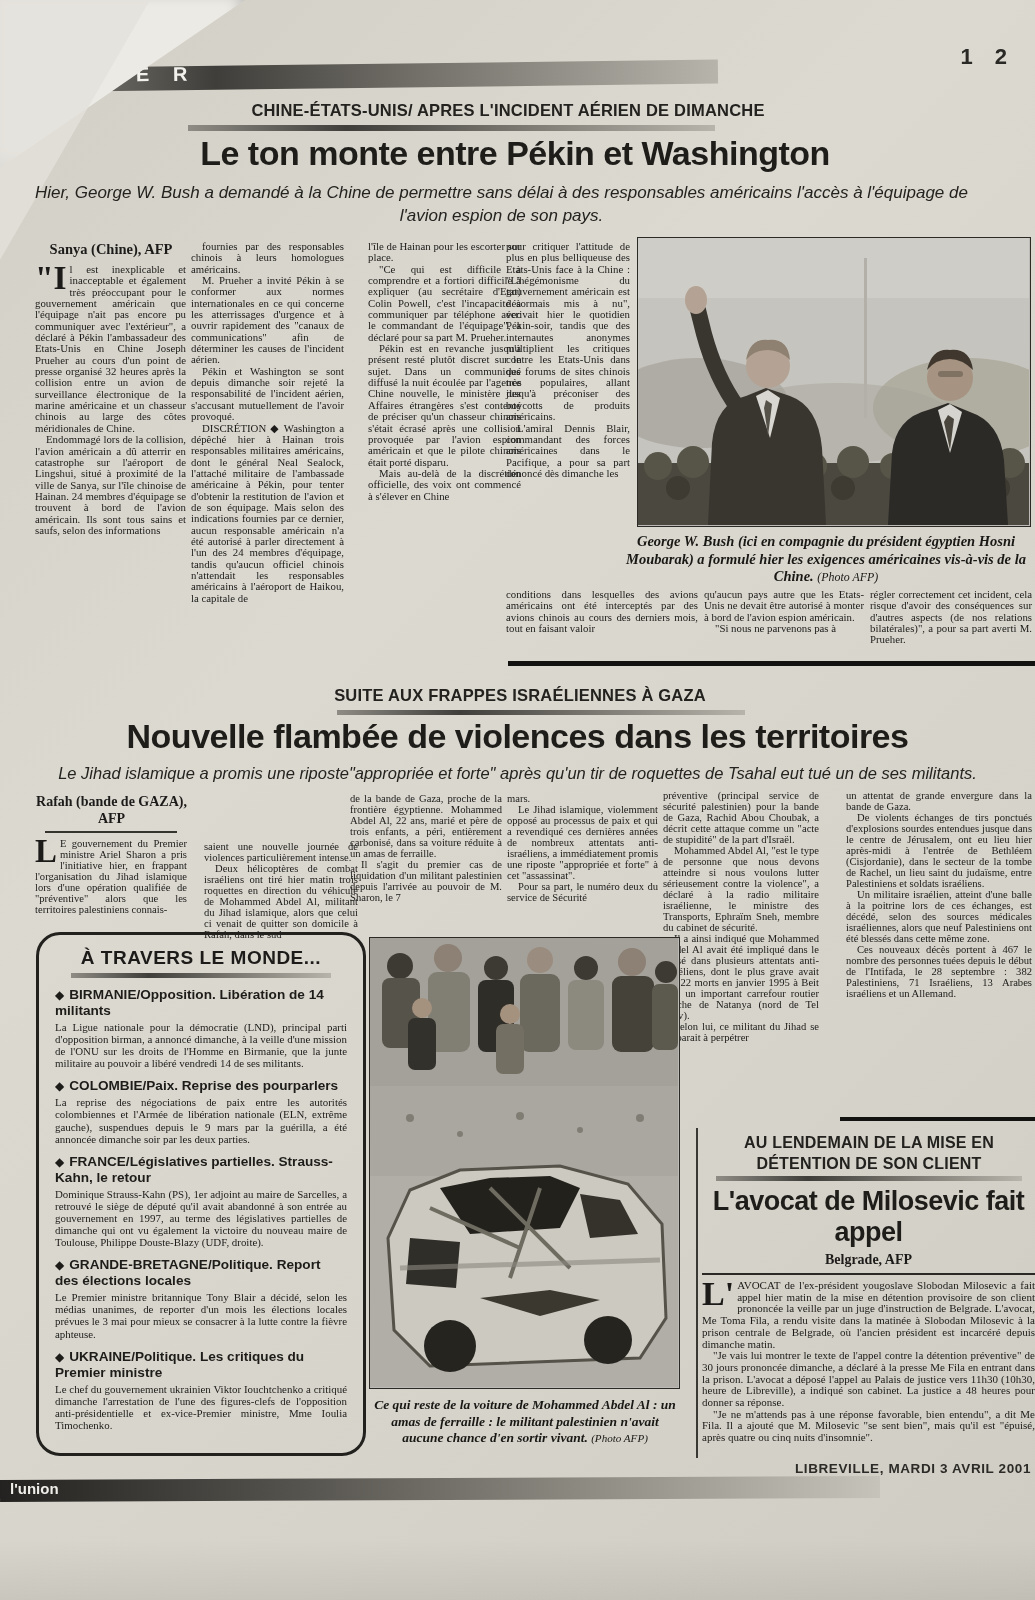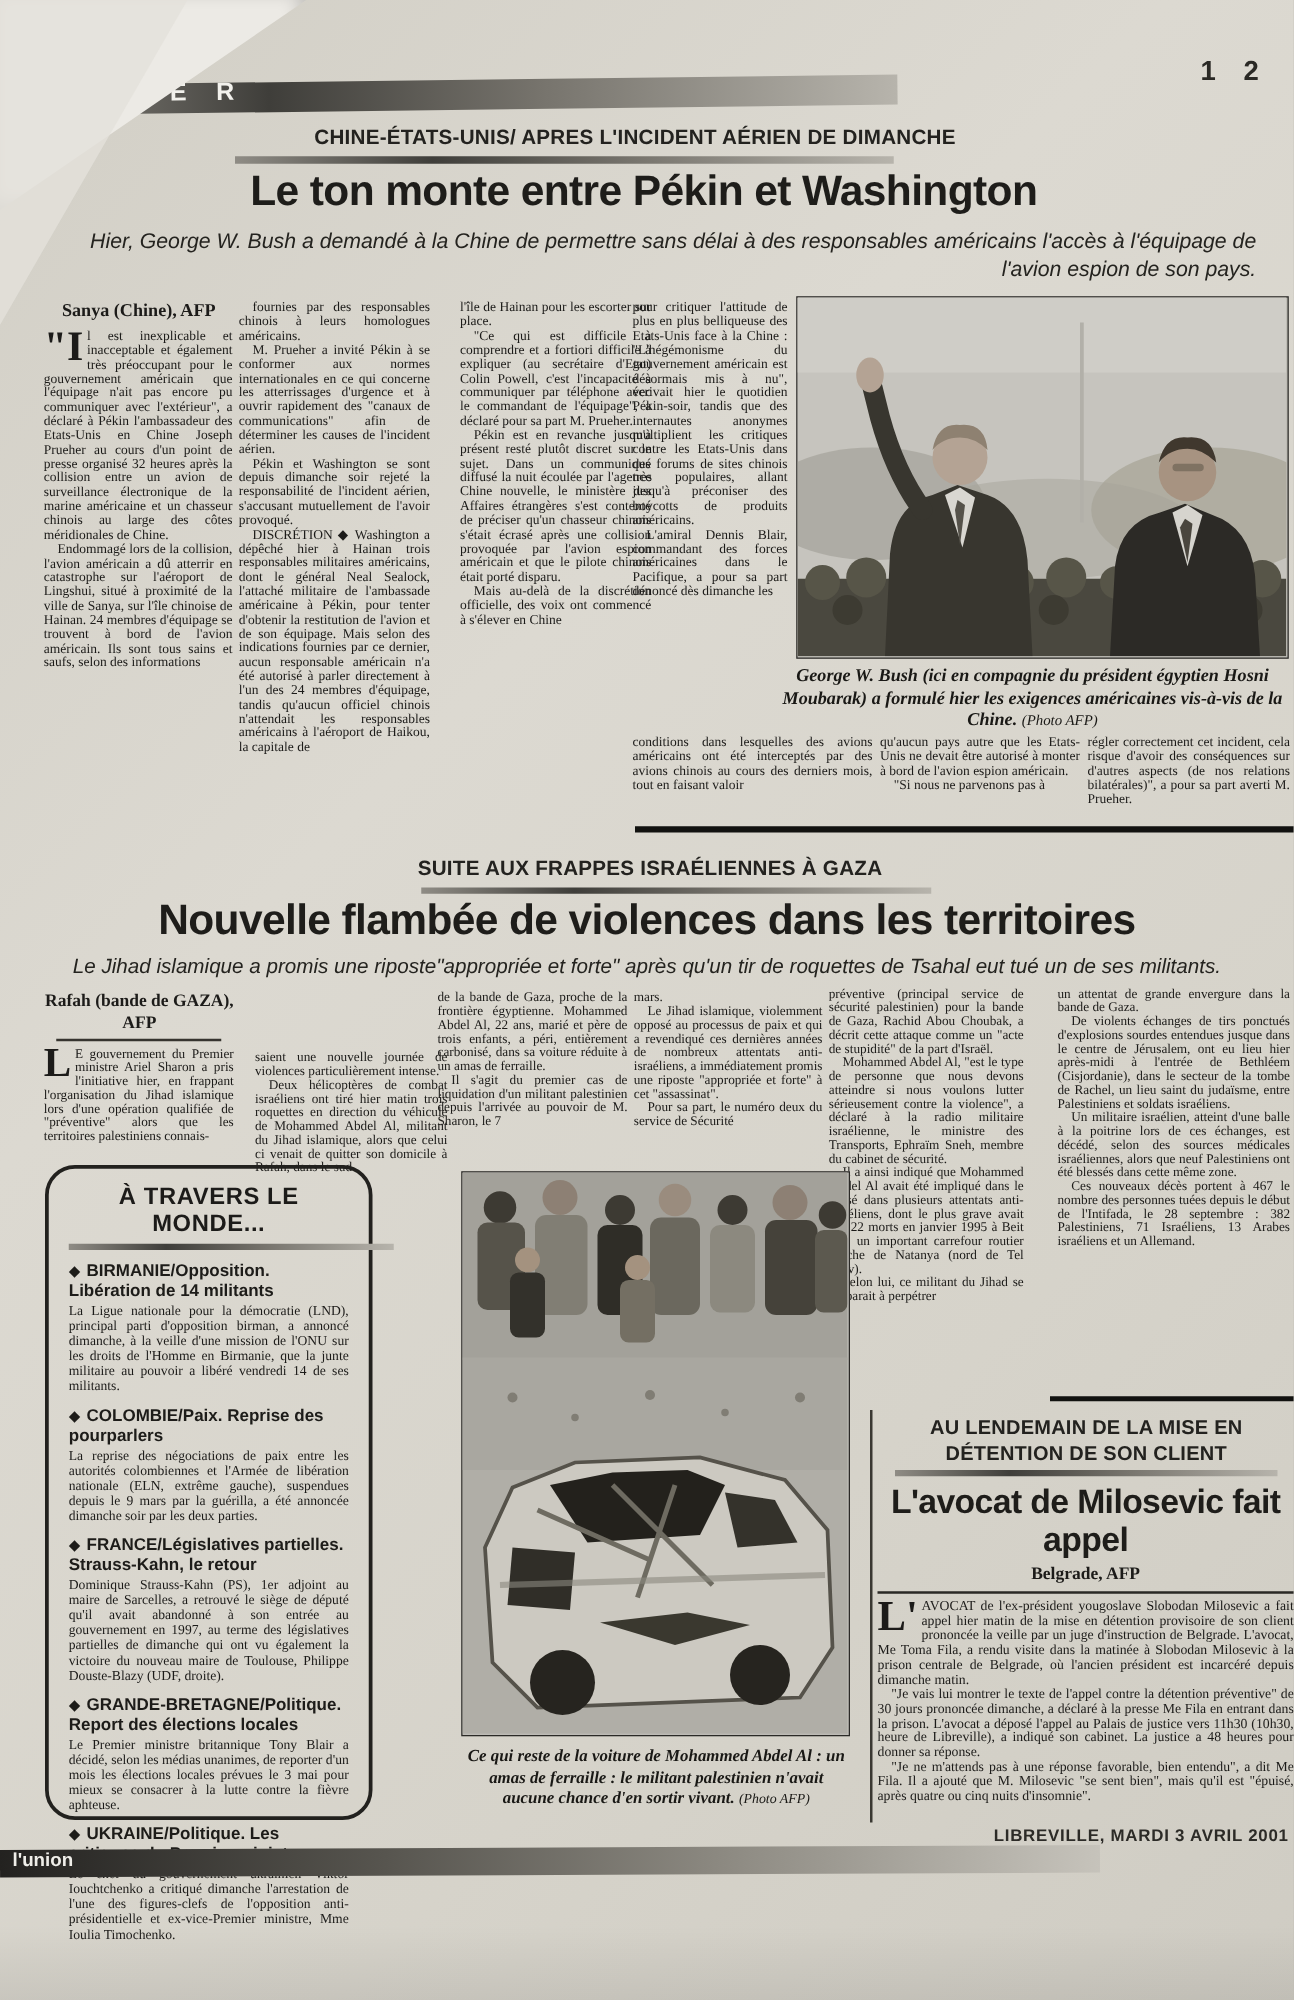--- a/index.html
+++ b/index.html
@@ -46,21 +46,21 @@
   <div class="abs sans" style="left:136px;top:63px;font-size:20px;font-weight:bold;color:#f2f1ec;letter-spacing:9px;transform:rotate(-0.7deg);">E R</div>
 
   <div class="abs tear" style="left:0;top:0;width:245px;height:168px;background:#eceae5;box-shadow:inset -6px -6px 14px rgba(0,0,0,.18);"></div>
   <div class="abs tear" style="left:0;top:0;width:150px;height:260px;background:#e3e1db;opacity:.8;"></div>
 
   <div class="abs sans" style="right:52px;top:44px;font-size:22px;font-weight:bold;letter-spacing:8px;color:#2a2925;">1 2</div>
 
   <div class="abs kicker" style="left:238px;top:101px;width:540px;font-size:16.5px;">CHINE-ÉTATS-UNIS/ APRES L'INCIDENT AÉRIEN DE DIMANCHE</div>
   <div class="abs gradbar" style="left:188px;top:125px;width:527px;height:6px;"></div>
   <div class="abs headline" style="left:55px;top:133px;width:920px;font-size:34px;line-height:40px;">Le ton monte entre Pékin et Washington</div>
-  <div class="abs subhead" style="left:30px;top:181px;width:975px;font-size:17px;line-height:23px;text-align:right;">Hier, George W. Bush a demandé à la Chine de permettre sans délai à des responsables américains l'accès à l'équipage de l'avion espion de son pays.</div>
+  <div class="abs subhead" style="left:14px;top:181px;width:975px;font-size:17px;line-height:23px;">Hier, George W. Bush a demandé à la Chine de permettre sans délai à des responsables américains l'accès à l'équipage de l'avion espion de son pays.</div>
 
   <div class="abs dateline" style="left:35px;top:241px;width:152px;font-size:14.5px;">Sanya (Chine), AFP</div>
   <div class="abs body-text dropcap a1-col" style="left:35px;top:264px;width:151px;height:392px;">
       <p>"Il est inexplicable et inacceptable et également très préoccupant pour le gouvernement américain que l'équipage n'ait pas encore pu communiquer avec l'extérieur", a déclaré à Pékin l'ambassadeur des Etats-Unis en Chine Joseph Prueher au cours d'un point de presse organisé 32 heures après la collision entre un avion de surveillance électronique de la marine américaine et un chasseur chinois au large des côtes méridionales de Chine.</p>
       <p>Endommagé lors de la collision, l'avion américain a dû atterrir en catastrophe sur l'aéroport de Lingshui, situé à proximité de la ville de Sanya, sur l'île chinoise de Hainan. 24 membres d'équipage se trouvent à bord de l'avion américain. Ils sont tous sains et saufs, selon des informations</p>
     </div>
   <div class="abs body-text a1-col" style="left:191px;top:241px;width:153px;height:415px;">
       <p>fournies par des responsables chinois à leurs homologues américains.</p>
       <p>M. Prueher a invité Pékin à se conformer aux normes internationales en ce qui concerne les atterrissages d'urgence et à ouvrir rapidement des "canaux de communications" afin de déterminer les causes de l'incident aérien.</p>
       <p>Pékin et Washington se sont depuis dimanche soir rejeté la responsabilité de l'incident aérien, s'accusant mutuellement de l'avoir provoqué.</p>
@@ -224,21 +224,21 @@
       <path d="M60 270 L150 310 M120 250 L200 330 M170 250 L140 340" stroke="#6e6b61" stroke-width="4" fill="none"></path>
       <path d="M30 330 L290 322" stroke="#8b887e" stroke-width="5" fill="none" opacity=".6"></path>
       <path d="M110 360 L180 352 L230 362 L170 378 Z" fill="#3a382f"></path>
     </svg>
   </div>
   <div class="abs caption" style="left:372px;top:1397px;width:306px;font-size:13.5px;line-height:16.5px;">
     <span>Ce qui reste de la voiture de Mohammed Abdel Al : un amas de ferraille : le militant palestinien n'avait aucune chance d'en sortir vivant.</span>
     <span class="credit">(Photo AFP)</span>
   </div>
 
-  <div class="abs briefs-box" style="left:36px;top:932px;width:262px;height:524px;">
+  <div class="abs briefs-box" style="left:36px;top:932px;width:330px;height:524px;">
     <div class="sans" style="text-align:center;font-weight:bold;font-size:19px;letter-spacing:.5px;">À TRAVERS LE MONDE...</div>
     <div class="gradbar" style="width:260px;height:5px;margin:4px auto 2px auto;"></div>
 
     <div>
       <div class="brief-title"><span class="diamond">◆</span><span>BIRMANIE/Opposition. Libération de 14 militants</span></div>
       <div class="brief-body body-text no-first-indent">
           <p>La Ligue nationale pour la démocratie (LND), principal parti d'opposition birman, a annoncé dimanche, à la veille d'une mission de l'ONU sur les droits de l'Homme en Birmanie, que la junte militaire au pouvoir a libéré vendredi 14 de ses militants.</p>
         </div>
     </div>
     <div>

